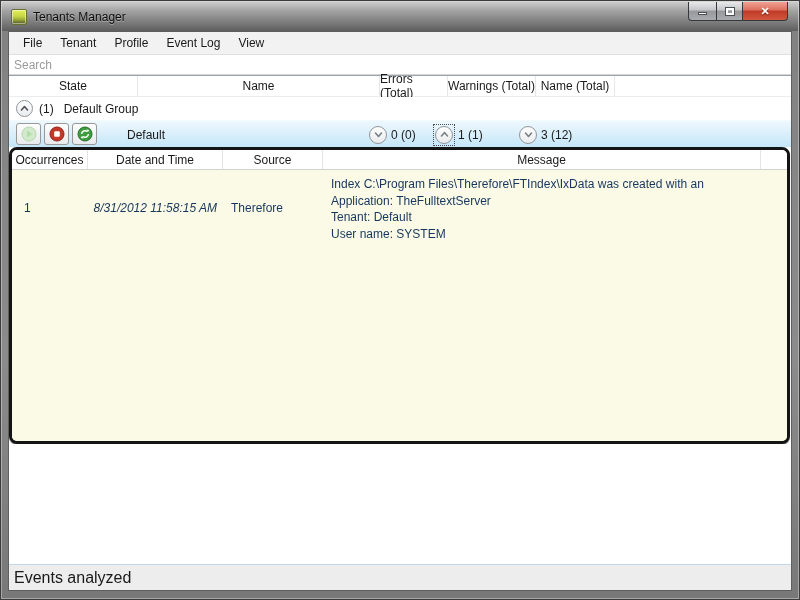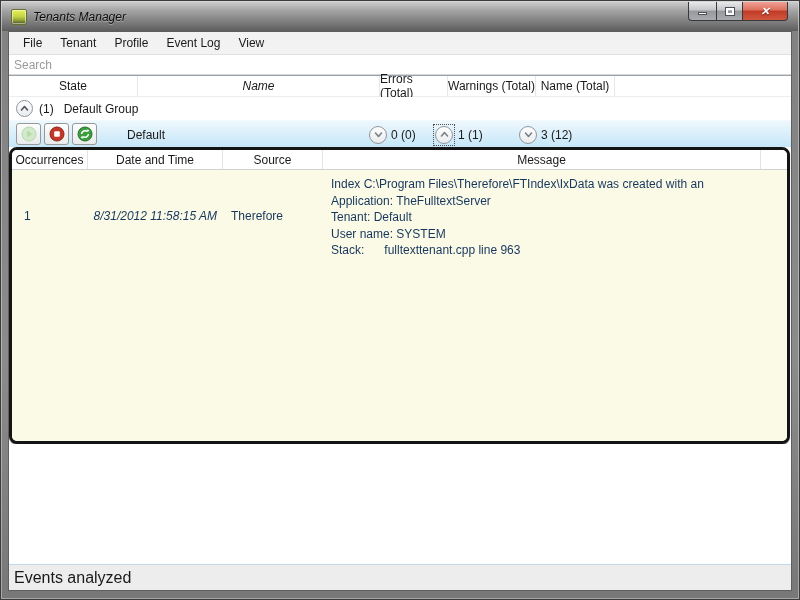--- a/index.html
+++ b/index.html
@@ -5,21 +5,21 @@
   html,body{margin:0;padding:0;background:#d8d8d8;}
   *{box-sizing:border-box;font-family:"Liberation Sans",sans-serif;}
 
   .window{position:relative;width:800px;height:600px;
     background:linear-gradient(180deg,#c2c2c2 0,#9a9a9a 18px,#828282 30px,#8b8b8b 60%,#787878 100%);
     border:1px solid #3c3c3c;box-shadow:inset 0 0 0 1px rgba(255,255,255,.35);}
 
   
   .titlebar{position:absolute;left:1px;top:1px;right:1px;height:29px;
     background:linear-gradient(180deg,#cccccc 0,#a3a3a3 30%,#868686 60%,#5e5e5e 100%);
-    display:flex;align-items:center;font-style:italic;}
+    display:flex;align-items:center;}
   .app-icon{width:16px;height:16px;margin:0 6px 0 9px;border:1px solid #66702c;border-radius:2px;
     background:linear-gradient(180deg,#e3ef58 0,#c7d644 45%,#9aa838 70%,#4e5426 100%);
     box-shadow:inset 0 0 0 1px rgba(255,255,255,.5);}
   .title-text{font-size:12px;color:#0d0d0d;text-shadow:0 1px 0 rgba(255,255,255,.35);}
   .caption-buttons{position:absolute;top:0;right:10px;display:flex;}
   .cap-btn{height:19px;border:1px solid #35383c;border-top:none;display:flex;align-items:center;justify-content:center;
     background:linear-gradient(180deg,#e8e9ea 0,#c3c5c8 45%,#96989c 50%,#a9abaf 100%);}
   .cap-btn.min{width:28px;border-radius:0 0 0 4px;border-right:none;}
   .cap-btn.max{width:27px;}
   .cap-btn.close{width:45px;border-radius:0 0 4px 0;border-left:none;
@@ -34,21 +34,21 @@
 
   .menubar{height:22px;background:#f2f2f2;display:flex;align-items:center;padding-left:5px;flex:0 0 auto;}
   .menu-item{font-size:12px;color:#1a1a1a;padding:3px 9px;cursor:default;}
 
   .search-input{height:21px;flex:0 0 auto;border:none;border-top:1px solid #e0e0e0;border-bottom:1px solid #d6d6d6;
     padding:0 0 0 5px;font-size:12px;color:#333;outline:none;width:100%;}
   .search-input::placeholder{color:#9a9a9a;opacity:1;}
 
   .list-header{height:22px;flex:0 0 auto;display:flex;border-top:1px solid #9aa4ad;border-bottom:1px solid #ededed;background:#fff;}
   .lh-cell{font-size:12px;color:#1a1a1a;display:flex;align-items:center;justify-content:center;border-right:1px solid #e7e7e7;}
-  .lh-state{width:129px;}.lh-name{width:242px;font-style:italic;}.lh-errors{width:68px;}.lh-warnings{width:88px;}.lh-infos{width:79px;}
+  .lh-state{width:129px;}.lh-name{width:242px;}.lh-errors{width:68px;}.lh-warnings{width:88px;}.lh-infos{width:79px;}
   .lh-fill{flex:1;border-right:none;}
 
   .group-row{height:23px;flex:0 0 auto;display:flex;align-items:center;background:#fff;font-size:12px;color:#1a1a1a;}
   .expander{width:17px;height:17px;border:1px solid #8f969c;border-radius:50%;
     background:linear-gradient(180deg,#fefefe,#e9ebed);display:flex;align-items:center;justify-content:center;flex:0 0 auto;}
   .expander svg{display:block;}
   .group-row .expander{margin:0 6px 0 7px;}
   .group-count{margin-right:10px;}
 
   .tenant-row{height:27px;flex:0 0 auto;position:relative;
@@ -206,21 +206,20 @@
       <div class="details-body">
         <div class="event-row">
           <div class="ev-cell ev-occ">1</div>
           <div class="ev-cell ev-date">8/31/2012 11:58:15 AM</div>
           <div class="ev-cell ev-src">Therefore</div>
           <div class="ev-msg">
             <div class="msg-line">Index C:\Program Files\Therefore\FTIndex\IxData was created with an</div>
             <div class="msg-line">Application: TheFulltextServer</div>
             <div class="msg-line">Tenant: Default</div>
             <div class="msg-line">User name: SYSTEM</div>
-            <div class="msg-line">Stack:      fulltexttenant.cpp line 963</div>
           </div>
           <div class="ev-cell"></div>
         </div>
       </div>
     </div>
 
     <div class="empty-area"></div>
 
     <div class="statusbar">
       <span>Events analyzed</span>

